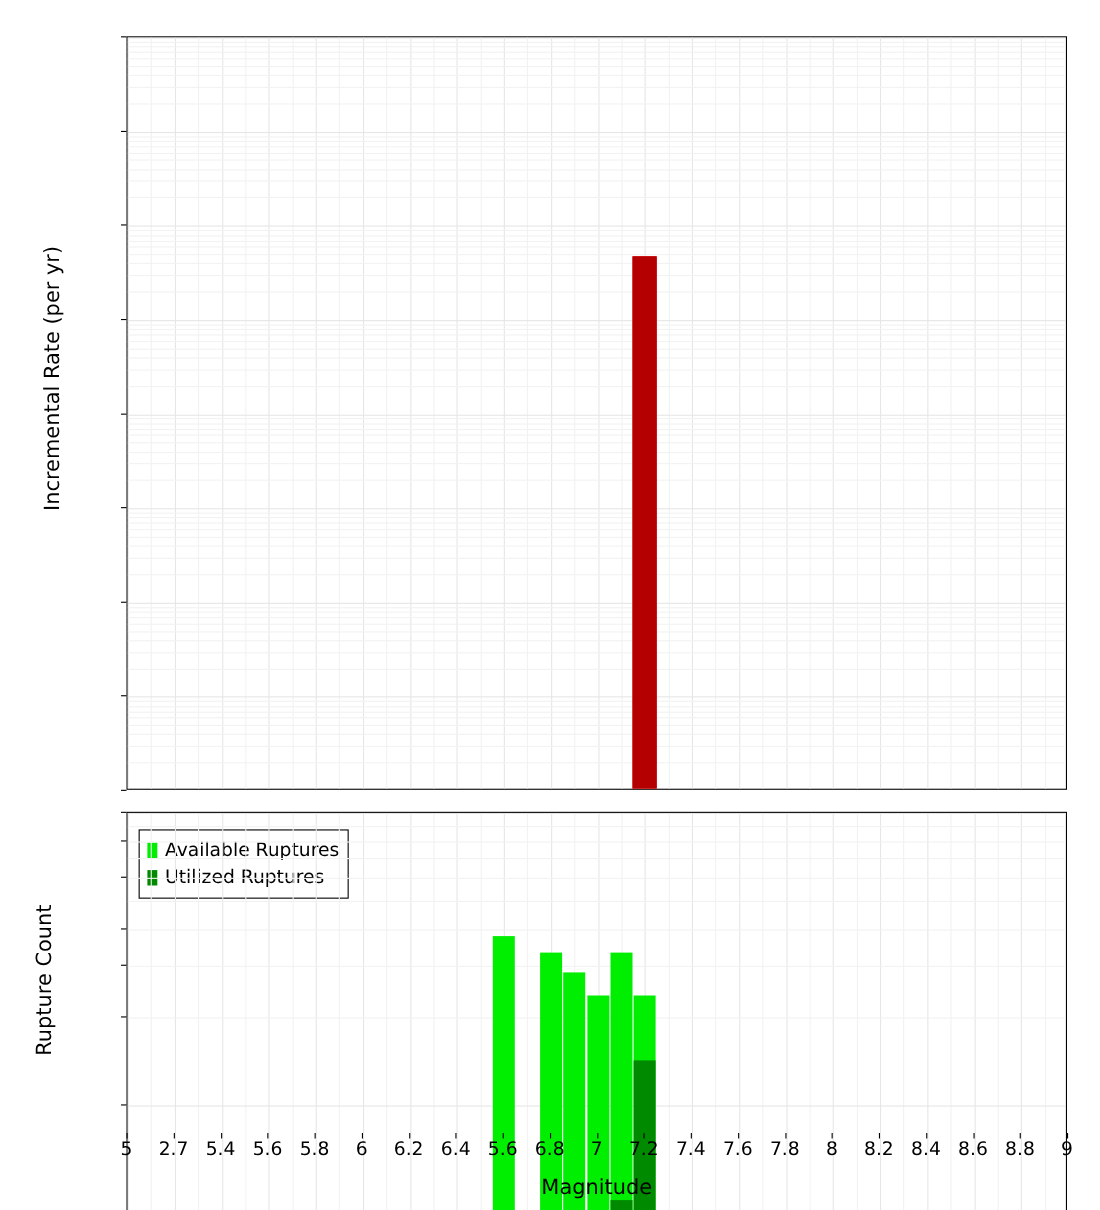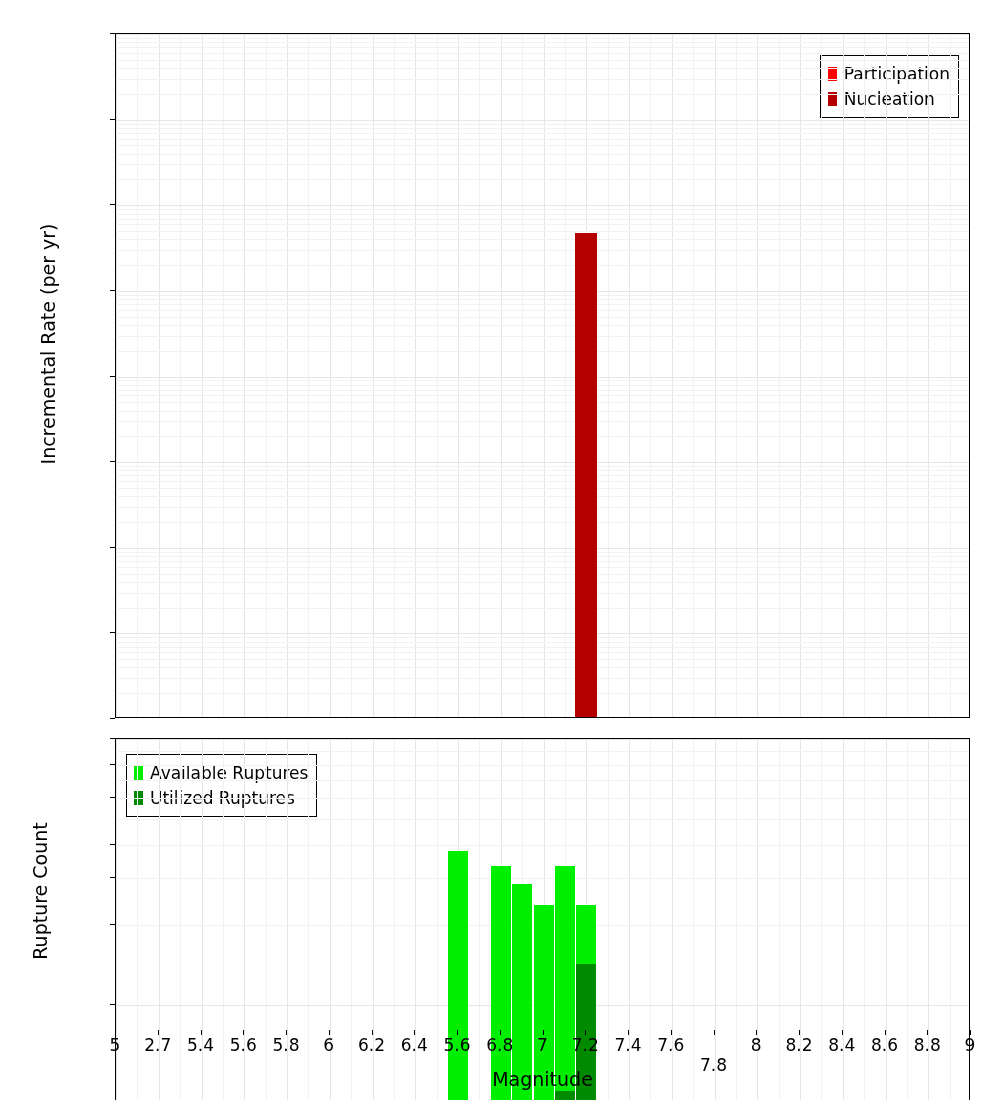--- a/index.html
+++ b/index.html
@@ -153,30 +153,20 @@
     flex: none;
   }
 </style>
 </head>
 <body>
 
 <div class="figure">
 
 
   <div class="plot-top" id="plot-top">
-    <div class="legend legend-top">
-      <div class="legend-row">
-        <span class="legend-swatch" style="background:#ff0000"></span>
-        <span>Participation</span>
-      </div>
-      <div class="legend-row">
-        <span class="legend-swatch" style="background:#b40000"></span>
-        <span>Nucleation</span>
-      </div>
-    </div>
   <div class="gridline-v" style="left: 0px;"></div>
       <div class="gridline-v minor" style="left: 21.375px;"></div>
       <div class="gridline-v" style="left: 42.75px;"></div>
       <div class="gridline-v minor" style="left: 64.125px;"></div>
       <div class="gridline-v" style="left: 85.5px;"></div>
       <div class="gridline-v minor" style="left: 106.875px;"></div>
       <div class="gridline-v" style="left: 128.25px;"></div>
       <div class="gridline-v minor" style="left: 149.625px;"></div>
       <div class="gridline-v" style="left: 171px;"></div>
       <div class="gridline-v minor" style="left: 192.375px;"></div>
@@ -401,21 +391,21 @@
       <div class="xtick" style="left: 499.75px;">6.8</div>
       <div class="tickmark-x" style="left: 499.75px; top: 1030px;"></div>
       <div class="xtick" style="left: 542.5px;">7</div>
       <div class="tickmark-x" style="left: 542.5px; top: 1030px;"></div>
       <div class="xtick" style="left: 585.25px;">7.2</div>
       <div class="tickmark-x" style="left: 585.25px; top: 1030px;"></div>
       <div class="xtick" style="left: 628px;">7.4</div>
       <div class="tickmark-x" style="left: 628px; top: 1030px;"></div>
       <div class="xtick" style="left: 670.75px;">7.6</div>
       <div class="tickmark-x" style="left: 670.75px; top: 1030px;"></div>
-      <div class="xtick" style="left: 713.5px; margin-top: 20px;">7.8</div>
+      <div class="xtick" style="left: 713.5px;">7.8</div>
       <div class="tickmark-x" style="left: 713.5px; top: 1030px;"></div>
       <div class="xtick" style="left: 756.25px;">8</div>
       <div class="tickmark-x" style="left: 756.25px; top: 1030px;"></div>
       <div class="xtick" style="left: 799px;">8.2</div>
       <div class="tickmark-x" style="left: 799px; top: 1030px;"></div>
       <div class="xtick" style="left: 841.75px;">8.4</div>
       <div class="tickmark-x" style="left: 841.75px; top: 1030px;"></div>
       <div class="xtick" style="left: 884.5px;">8.6</div>
       <div class="tickmark-x" style="left: 884.5px; top: 1030px;"></div>
       <div class="xtick" style="left: 927.25px;">8.8</div>

